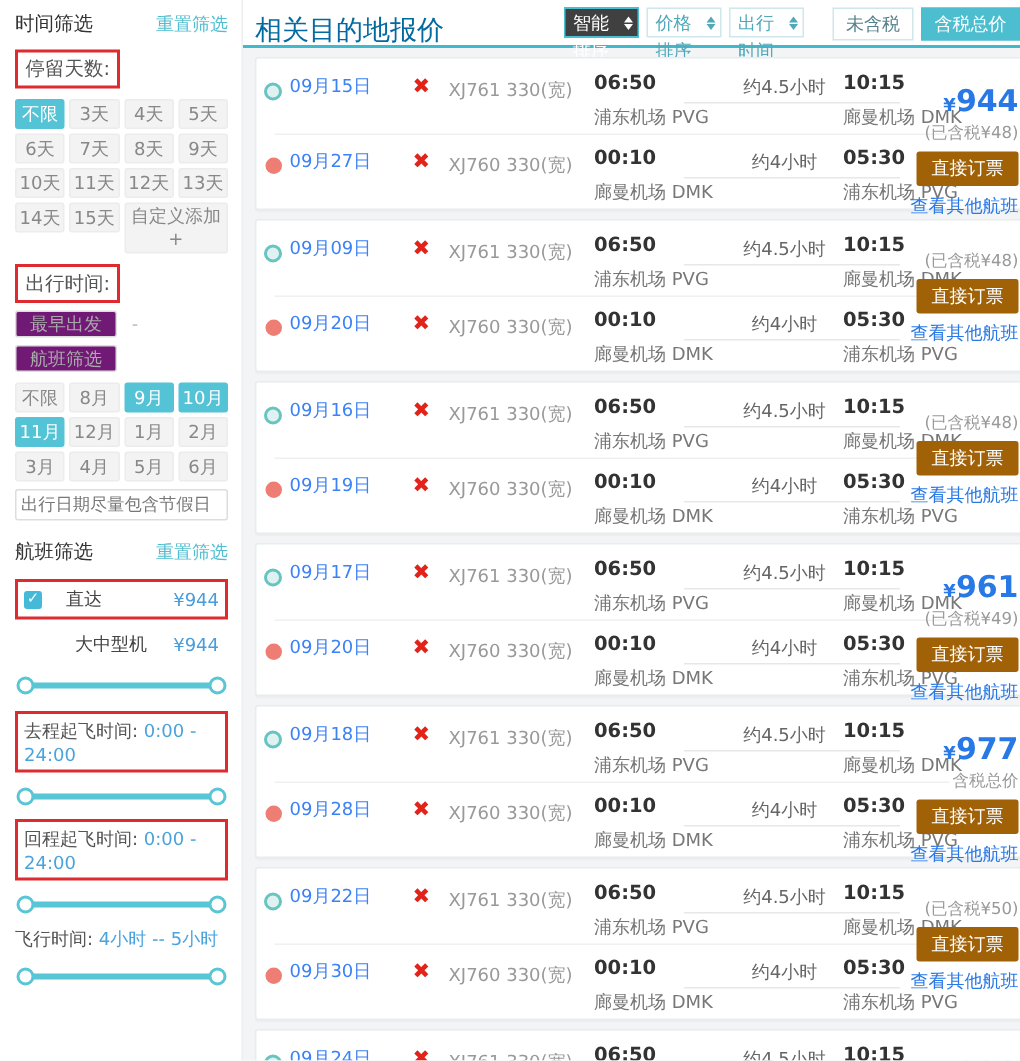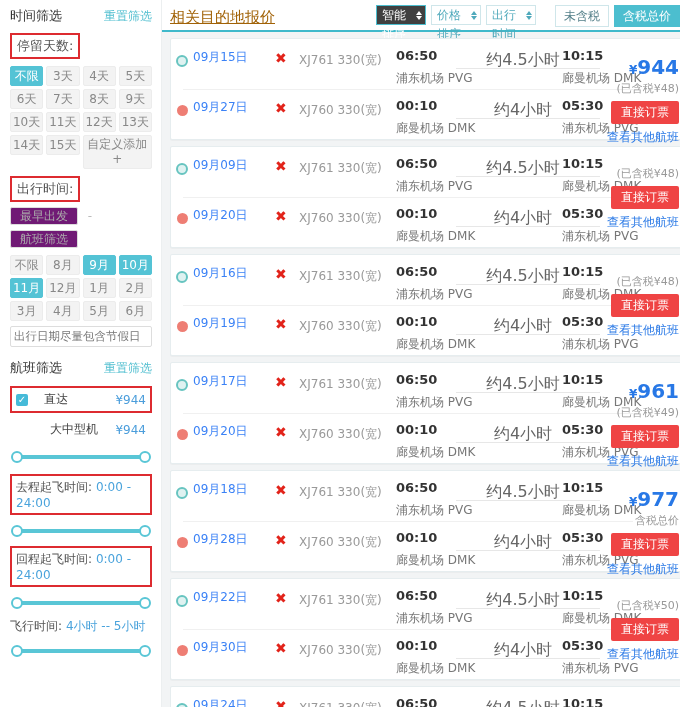--- a/index.html
+++ b/index.html
@@ -37,21 +37,21 @@
   .range-label.redbox{display:block;padding:3px 4px;margin-top:10px;}
   .slider{position:relative;height:4px;background:#59c6d6;border-radius:2px;margin:14px 4px 4px 4px;}
   .slider i{position:absolute;width:8px;height:8px;border:2.5px solid #59c6d6;background:#fff;
             border-radius:50%;top:-4.5px;cursor:pointer;}
   .slider i.l{left:-3px;} .slider i.r{right:-3px;}
 
   
   .main{flex:1;display:flex;flex-direction:column;min-width:0;overflow:visible;}
   .main-head{display:flex;align-items:flex-start;padding:5px 0 0 8px;height:25px;
              border-bottom:2px solid #3fb9cb;overflow:visible;}
-  .main-title{color:#a16207;font-size:15px;padding-top:3px;text-decoration:underline;}
+  .main-title{color:#0369a1;font-size:18px;padding-top:3px;}
   .sortwrap{display:flex;gap:5px;margin-left:auto;align-items:flex-start;}
   .sbtn{position:relative;width:50px;height:20px;line-height:19px;font-size:12px;color:#4fa9bb;
         background:#fff;border:1px solid #cfe6ea;text-align:left;padding:0 12px 0 5px;
         box-sizing:border-box;word-break:break-all;white-space:normal;overflow:visible;cursor:pointer;}
   .sbtn.active{background:#404040;color:#fff;border-color:#4cbecf;}
   .tri{position:absolute;right:3px;top:5px;}
   .tri b{display:block;width:0;height:0;border-left:3px solid transparent;border-right:3px solid transparent;}
   .tri b.up{border-bottom:4px solid currentColor;margin-bottom:1px;}
   .tri b.down{border-top:4px solid currentColor;}
   .tbtn{height:20px;line-height:20px;font-size:12px;padding:0 8px;border:1px solid #cfe6ea;
@@ -66,28 +66,28 @@
   .dotc{width:22px;padding-top:7px;display:flex;justify-content:center;flex:none;}
   .dot-out{width:8px;height:8px;border-radius:50%;border:2px solid #67c4c0;background:#dff2f1;}
   .dot-ret{width:11px;height:11px;border-radius:50%;background:#ee7e74;}
   .fdate{width:82px;font-size:12px;color:#3b82f6;padding-top:1px;flex:none;white-space:nowrap;}
   .logoc{width:24px;flex:none;color:#e2231a;font-weight:bold;font-size:14px;padding-top:2px;}
   .fno{width:97px;flex:none;color:#999;font-size:12px;padding-top:4px;white-space:nowrap;}
   .seg{width:88px;flex:none;}
   .seg.arr{width:96px;}
   .seg .t{font-weight:bold;color:#333;font-size:13px;}
   .seg .a{color:#777;font-size:12px;margin-top:7px;white-space:nowrap;}
-  .dur{width:78px;flex:none;text-align:center;color:#666;font-size:16px;position:relative;padding-top:2px;}
+  .dur{width:78px;flex:none;text-align:center;color:#666;font-size:12px;position:relative;padding-top:2px;}
   .dur .line{position:absolute;left:-28px;right:-38px;top:20px;height:1px;background:#e7e7e7;}
   .rowdiv{position:absolute;top:50px;left:12px;width:450px;height:1px;background:#f0f0f0;}
   .pricebox{position:absolute;right:12px;top:18px;width:96px;text-align:right;}
   .pv{color:#2878e6;font-weight:bold;font-size:20px;line-height:20px;white-space:nowrap;}
   .pv .cur{font-size:12px;}
   .tax{color:#999;font-size:11px;margin-top:1px;white-space:nowrap;}
-  .book{display:inline-block;background:#ef4444;color:#fff;font-size:12px;padding:3px 10px;
+  .book{display:inline-block;background:#a16207;color:#fff;font-size:12px;padding:3px 10px;
         border-radius:2px;margin-top:5px;cursor:pointer;}
   .other{color:#2878e6;font-size:12px;margin-top:5px;white-space:nowrap;cursor:pointer;}
 </style>
 </head>
 <body>
 
 <div class="app">
 
   <div class="sidebar">
 

